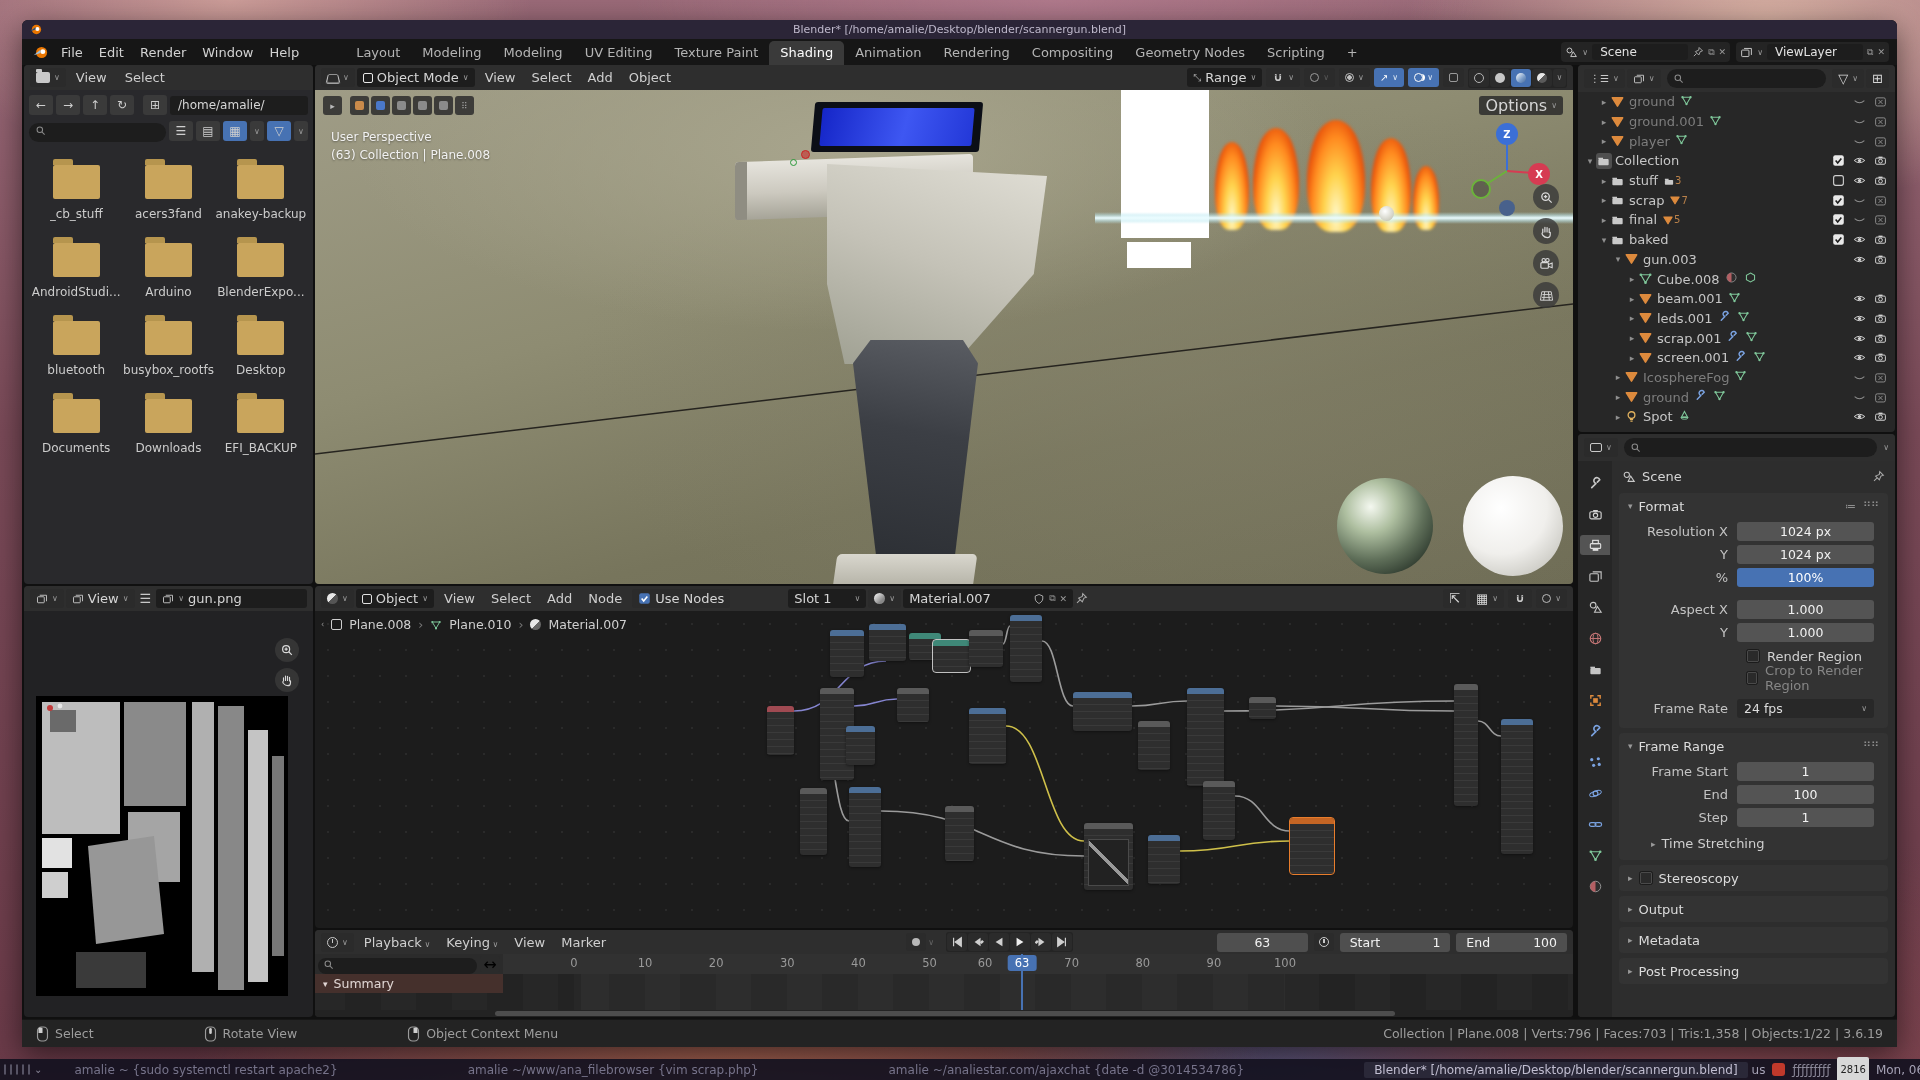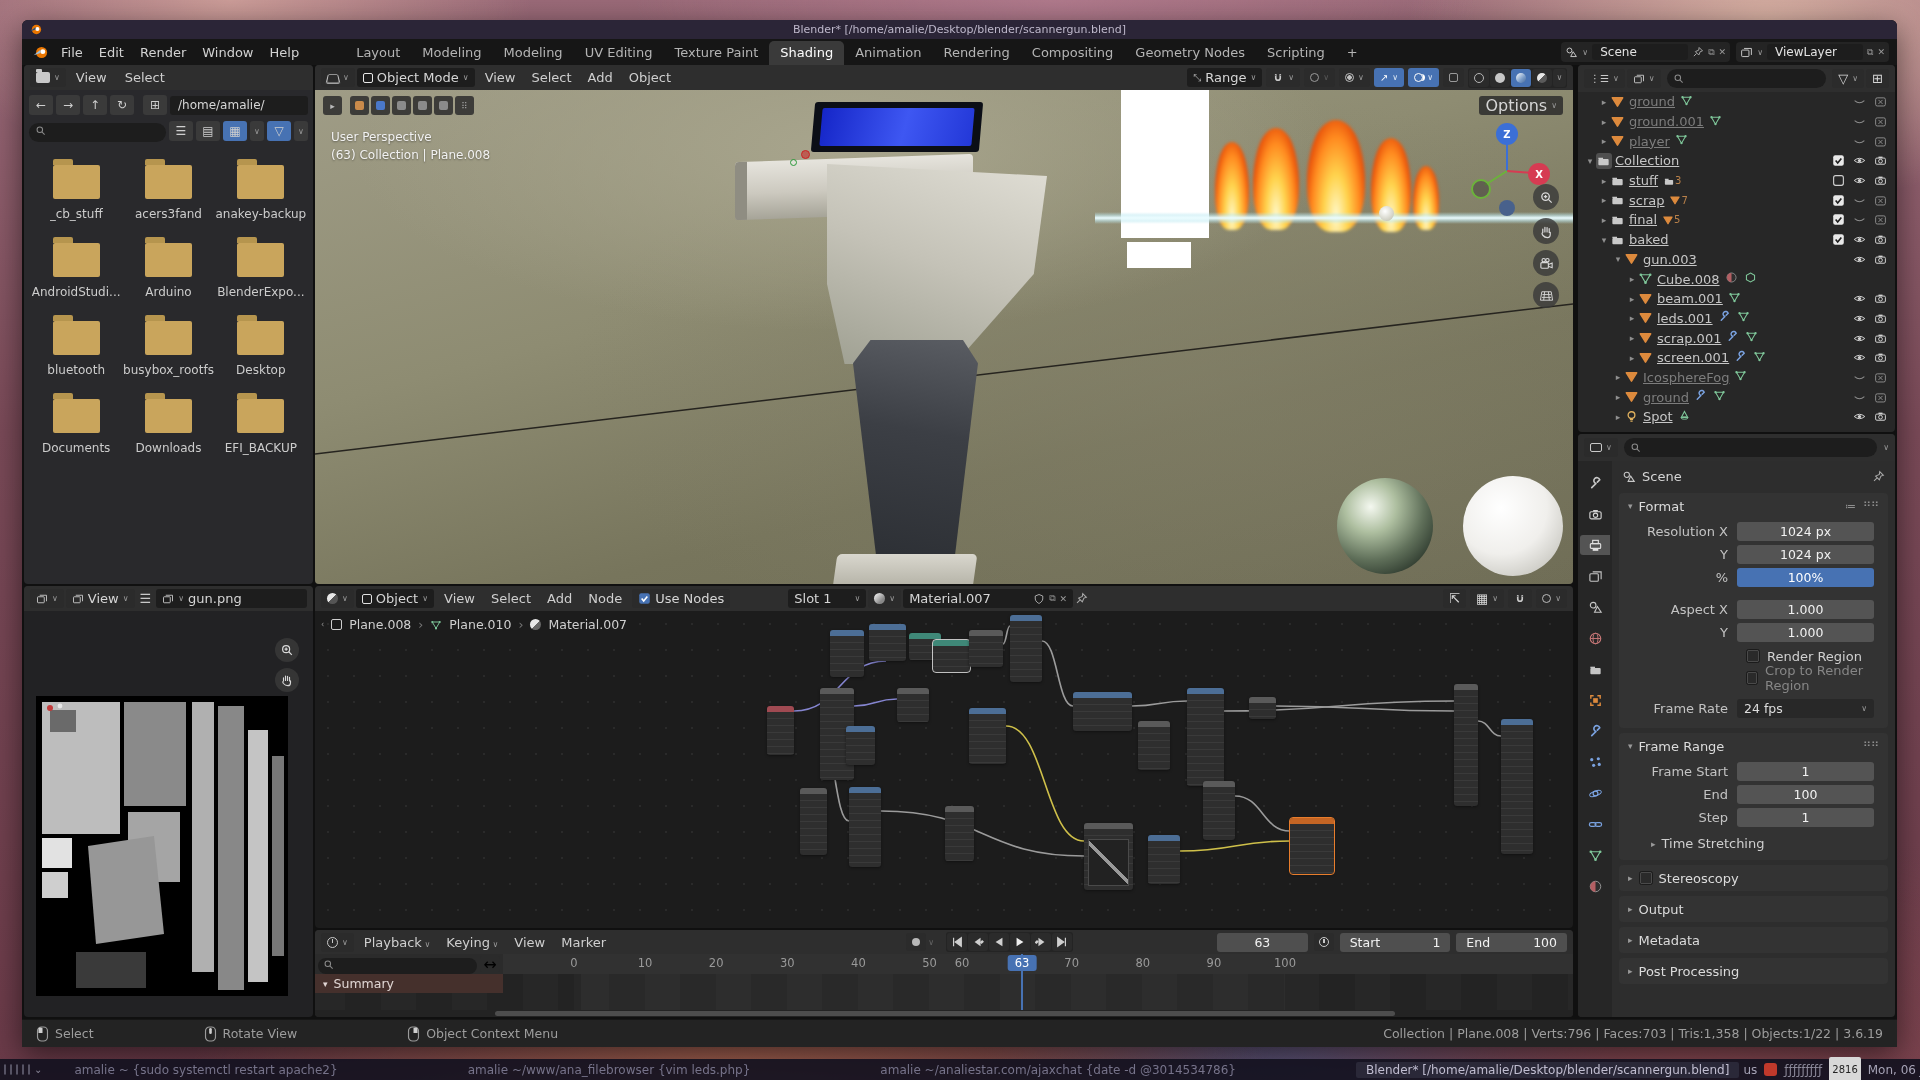--- a/index.html
+++ b/index.html
@@ -86,21 +86,21 @@
     background:linear-gradient(180deg,#d9d7ce,#b3b1a5); transform:skewX(-8deg); }
   .dot { position:absolute; border-radius:50%; }
   
   #outliner { left:1556px; top:45px; width:317px; height:367px; background:#272727; }
   .o-rows { position:absolute; top:27px; left:0; right:0; }
   .o-row { height:19.7px; display:flex; align-items:center; font-size:13px; color:#c6c6c6; padding-right:4px; }
   .o-row.dim { color:#7d7d7d; }
   .o-arrow { width:12px; font-size:9px; color:#8f8f8f; text-align:center; flex:none; }
   .o-ico { width:16px; height:16px; flex:none; margin-right:3px; }
   .o-ico.hl { background:#4f4f4f; border-radius:3px; }
-  .o-lbl { margin-right:5px; white-space:nowrap;text-decoration:underline; }
+  .o-lbl { margin-right:5px; white-space:nowrap; }
   .o-badge { display:flex; align-items:center; font-size:10px; color:#b9814a; gap:0; }
   .o-right { margin-left:auto; display:flex; flex:none; }
   .o-slot { width:21px; height:16px; display:flex; align-items:center; justify-content:center; }
   .c-or { color:#dd8a3d; } .c-gr { color:#7fc79a; } .c-bl { color:#7aa2e0; } .c-cc { color:#c9c9c9; } .c-yl { color:#e0b15e; }
   
   #properties { left:1556px; top:414px; width:317px; height:583px; background:#2d2d2d; }
   .p-tabs { position:absolute; left:0; top:27px; bottom:0; width:34px; background:#262626; display:flex; flex-direction:column; align-items:center; padding-top:12px; gap:11px; }
   .p-tab { width:30px; height:20px; display:flex; align-items:center; justify-content:center; border-radius:3px 0 0 3px; }
   .p-tab.active { background:#545454; }
   .p-main { position:absolute; left:34px; top:27px; right:0; bottom:0; overflow:hidden; }
@@ -1580,21 +1580,21 @@
           </span>
       </span>
     </div>
     <div class="tl-ruler">
         <span class="tick" style="left: 259px;">0</span>
         <span class="tick" style="left: 330.1px;">10</span>
         <span class="tick" style="left: 401.2px;">20</span>
         <span class="tick" style="left: 472.3px;">30</span>
         <span class="tick" style="left: 543.4px;">40</span>
         <span class="tick" style="left: 614.5px;">50</span>
-        <span class="tick" style="left: 647px;">60</span>
+        <span class="tick" style="left: 670px;">60</span>
         <span class="tick" style="left: 756.7px;">70</span>
         <span class="tick" style="left: 827.8px;">80</span>
         <span class="tick" style="left: 898.9px;">90</span>
         <span class="tick" style="left: 970px;">100</span>
       </div>
     <div class="tl-rows">
       <div style="position:absolute;left:0;top:0;bottom:0;width:266px;background:#00000022"></div>
       <div style="position:absolute;left:970px;top:0;bottom:0;right:0;background:#00000022"></div>
     </div>
     <div class="tl-left">
@@ -1645,21 +1645,21 @@
 
 <div class="taskbar">
   <span class="ws"></span>
   <span class="ws" style="background:#3a374a"></span>
   <span class="ws"></span>
   <span class="ws"></span>
   <span class="ws"></span>
   <span style="color:#8a8798;font-size:10px">⌄</span>
   <span style="display:flex;gap:110px;margin-left:18px">
       <span class="tb-win">amalie ~ {sudo systemctl restart apache2}</span>
-      <span class="tb-win">amalie ~/www/ana_filebrowser {vim leds.php}</span>
+      <span class="tb-win">amalie ~/www/ana_filebrowser {vim scrap.php}</span>
       <span class="tb-win">amalie ~/analiestar.com/ajaxchat {date -d @3014534786}</span>
       <span class="tb-win active">Blender* [/home/amalie/Desktop/blender/scannergun.blend]</span>
     </span>
   <span class="tray">
     <span>us</span>
     <span style="width:13px;height:13px;background:#c0392b;border-radius:3px;display:inline-block"></span>
     <span style="color:#8a8798">ƒƒƒƒƒƒƒƒƒ</span>
     <span style="background:#d8d8d8;color:#222;padding:7px 3px;border-radius:2px;font-size:10px">2816</span>
     <span>Mon, 06 Jan 01:37</span>
 

